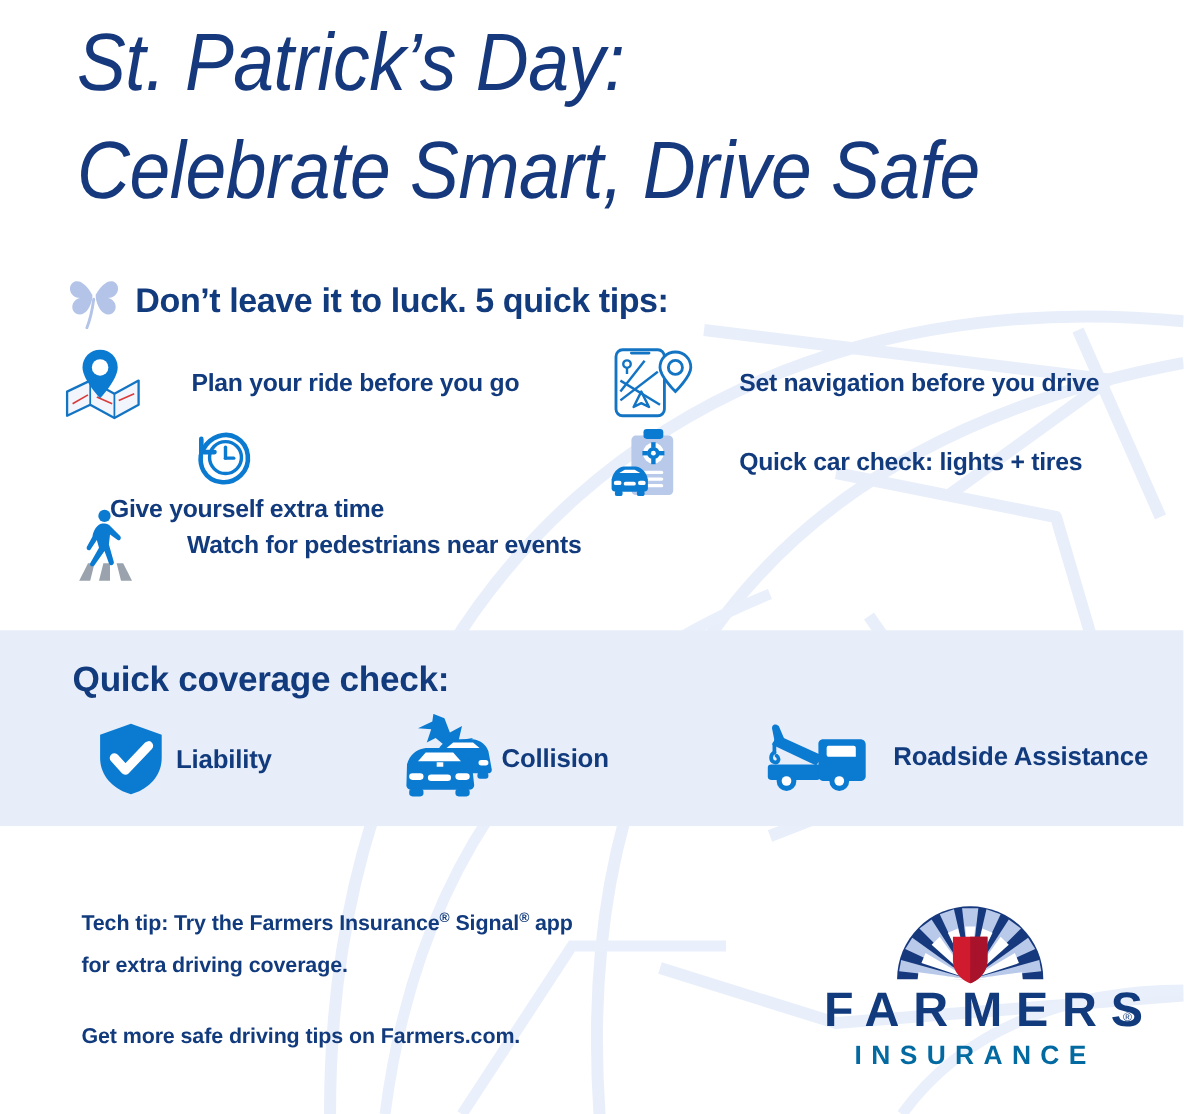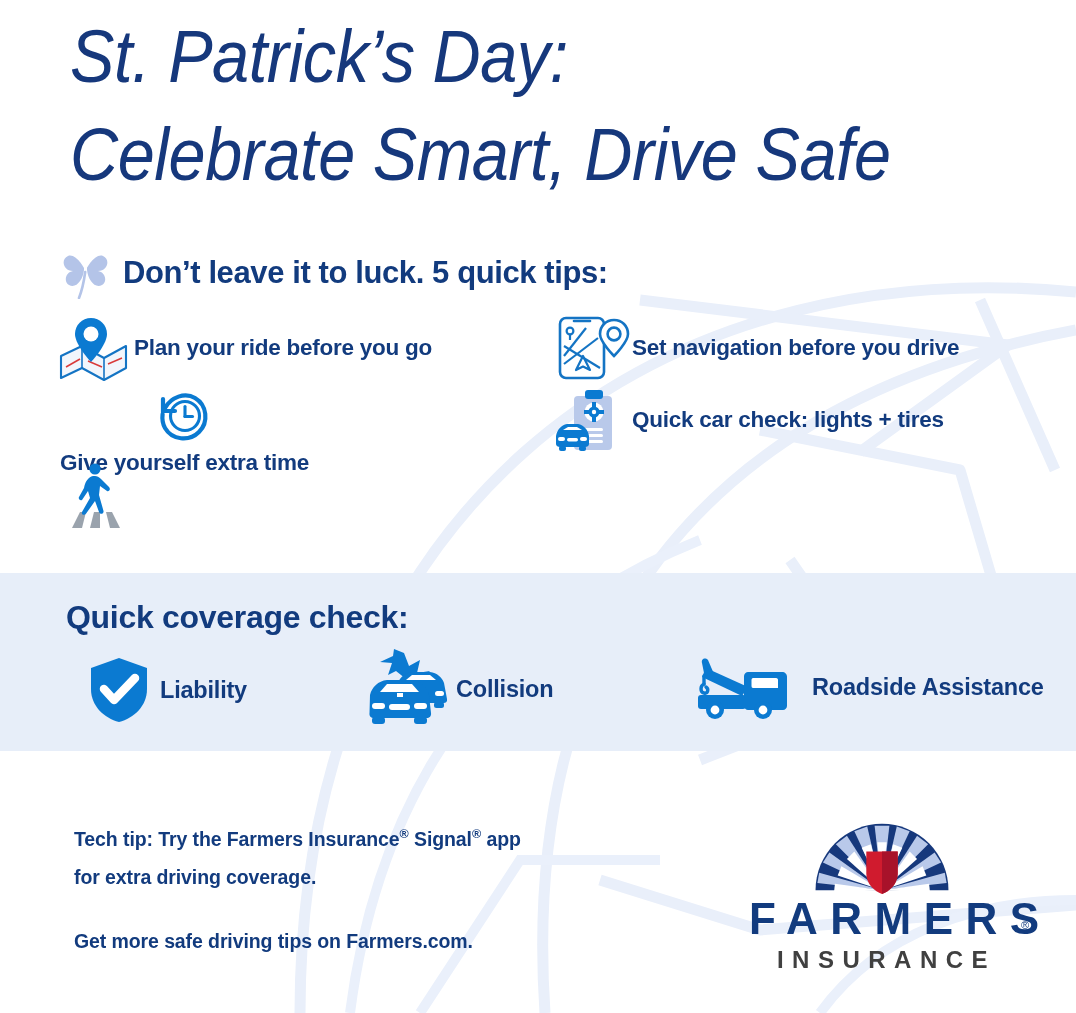--- a/index.html
+++ b/index.html
@@ -24,21 +24,21 @@
   }
 
   
   .subhead{ position:absolute; left:60px; top:243px; display:flex; align-items:center; gap:11px; }
   .subhead-text{ font-size:31px; font-weight:700; color:#123b7e; letter-spacing:-0.4px; white-space:nowrap; }
 
   
   .tips{ position:absolute; left:58px; top:312px; width:1000px; }
   .tip{ position:absolute; display:flex; align-items:center; }
   .tip .ic{ flex:0 0 auto; display:flex; align-items:center; justify-content:center; }
-  .tip .lbl{ font-size:22.5px; font-weight:700; color:#123b7e; white-space:nowrap; letter-spacing:-0.25px; }
+  .tip .lbl{ font-size:22.5px; font-weight:700; color:#123b7e; white-space:nowrap; letter-spacing:-0.25px;margin-left:40px; }
 
   .tip-1{ left:0px;   top:0px;  }
   .tip-2{ left:2px;   top:76px;flex-direction:column; }
   .tip-3{ left:8px;   top:148px;}
   .tip-4{ left:494px; top:0px;  }
   .tip-5{ left:494px; top:74px; }
 
   
   .band{
     position:absolute; left:0; top:573px; width:1076px; height:178px;
@@ -59,21 +59,21 @@
   .foot-gap{ height:26px; }
 
   
   .logo{ position:absolute; left:737px; top:822px; width:290px; z-index:3; text-align:center; }
   .logo-mark{ width:290px; height:72px; display:block; }
   .logo-word{
     position:relative; font-size:44px; font-weight:700; color:#123b7e;
     letter-spacing:12.5px; line-height:50px; padding-left:12px;
   }
   .logo-word .reg{ position:absolute; right:-2px; top:6px; font-size:11px; letter-spacing:0; font-weight:400; }
-  .logo-sub{ font-size:24px; font-weight:700; color:#404040; letter-spacing:8.5px; line-height:32px; padding-left:9px; }
+  .logo-sub{ font-size:24px; font-weight:700; color:#0369a1; letter-spacing:8.5px; line-height:32px; padding-left:9px; }
 </style>
 </head>
 <body>
 
 <svg class="bg-watermark" viewBox="0 0 1076 1013" width="1076" height="1013" aria-hidden="true">
   <g stroke="#e9effa" stroke-width="11" fill="none" stroke-linejoin="round">
 
     <path d="M300 1013 C 300 520, 640 250, 1076 292"></path>
     <path d="M545 1013 C 520 640, 700 400, 1076 330"></path>
 
@@ -158,20 +158,21 @@
             <path d="M6 68 L14 52 L20 52 L16 68 Z"></path>
             <path d="M24 68 L28 52 L34 52 L34 68 Z"></path>
             <path d="M44 68 L40 52 L46 52 L54 68 Z"></path>
           </g>
           <g fill="#0b7ad1">
             <circle cx="29" cy="9" r="5.6"></circle>
             <path d="M27 16 C22 17 19 22 18 28 L13 37 C12 39 14 41 16 40 L22 31 L24 38 L16 52 C15 55 19 56 20.5 53 L29 41 L33 52 C34 55 38 54 37.5 51 L33 35 L34 26 L41 31 C43 32 45 29 43 27 L35 19 C33 17 31 16 29 16 Z"></path>
           </g>
         </svg>
       </span>
+      <span class="lbl">Watch for pedestrians near events</span>
     </div>
 
     <div class="tip tip-4">
       <span class="ic" style="width:80px;height:72px;">
         <svg width="80" height="72" viewBox="0 0 80 72" aria-hidden="true">
           <rect x="8" y="6" width="44" height="60" rx="6" fill="#ffffff" stroke="#1474c4" stroke-width="2.6"></rect>
           <path d="M22 9 L38 9" stroke="#1474c4" stroke-width="2.6" stroke-linecap="round"></path>
           <g stroke="#1474c4" stroke-width="2.2" fill="none">
             <path d="M12 44 L34 16"></path>
             <path d="M12 34 L48 56"></path>

